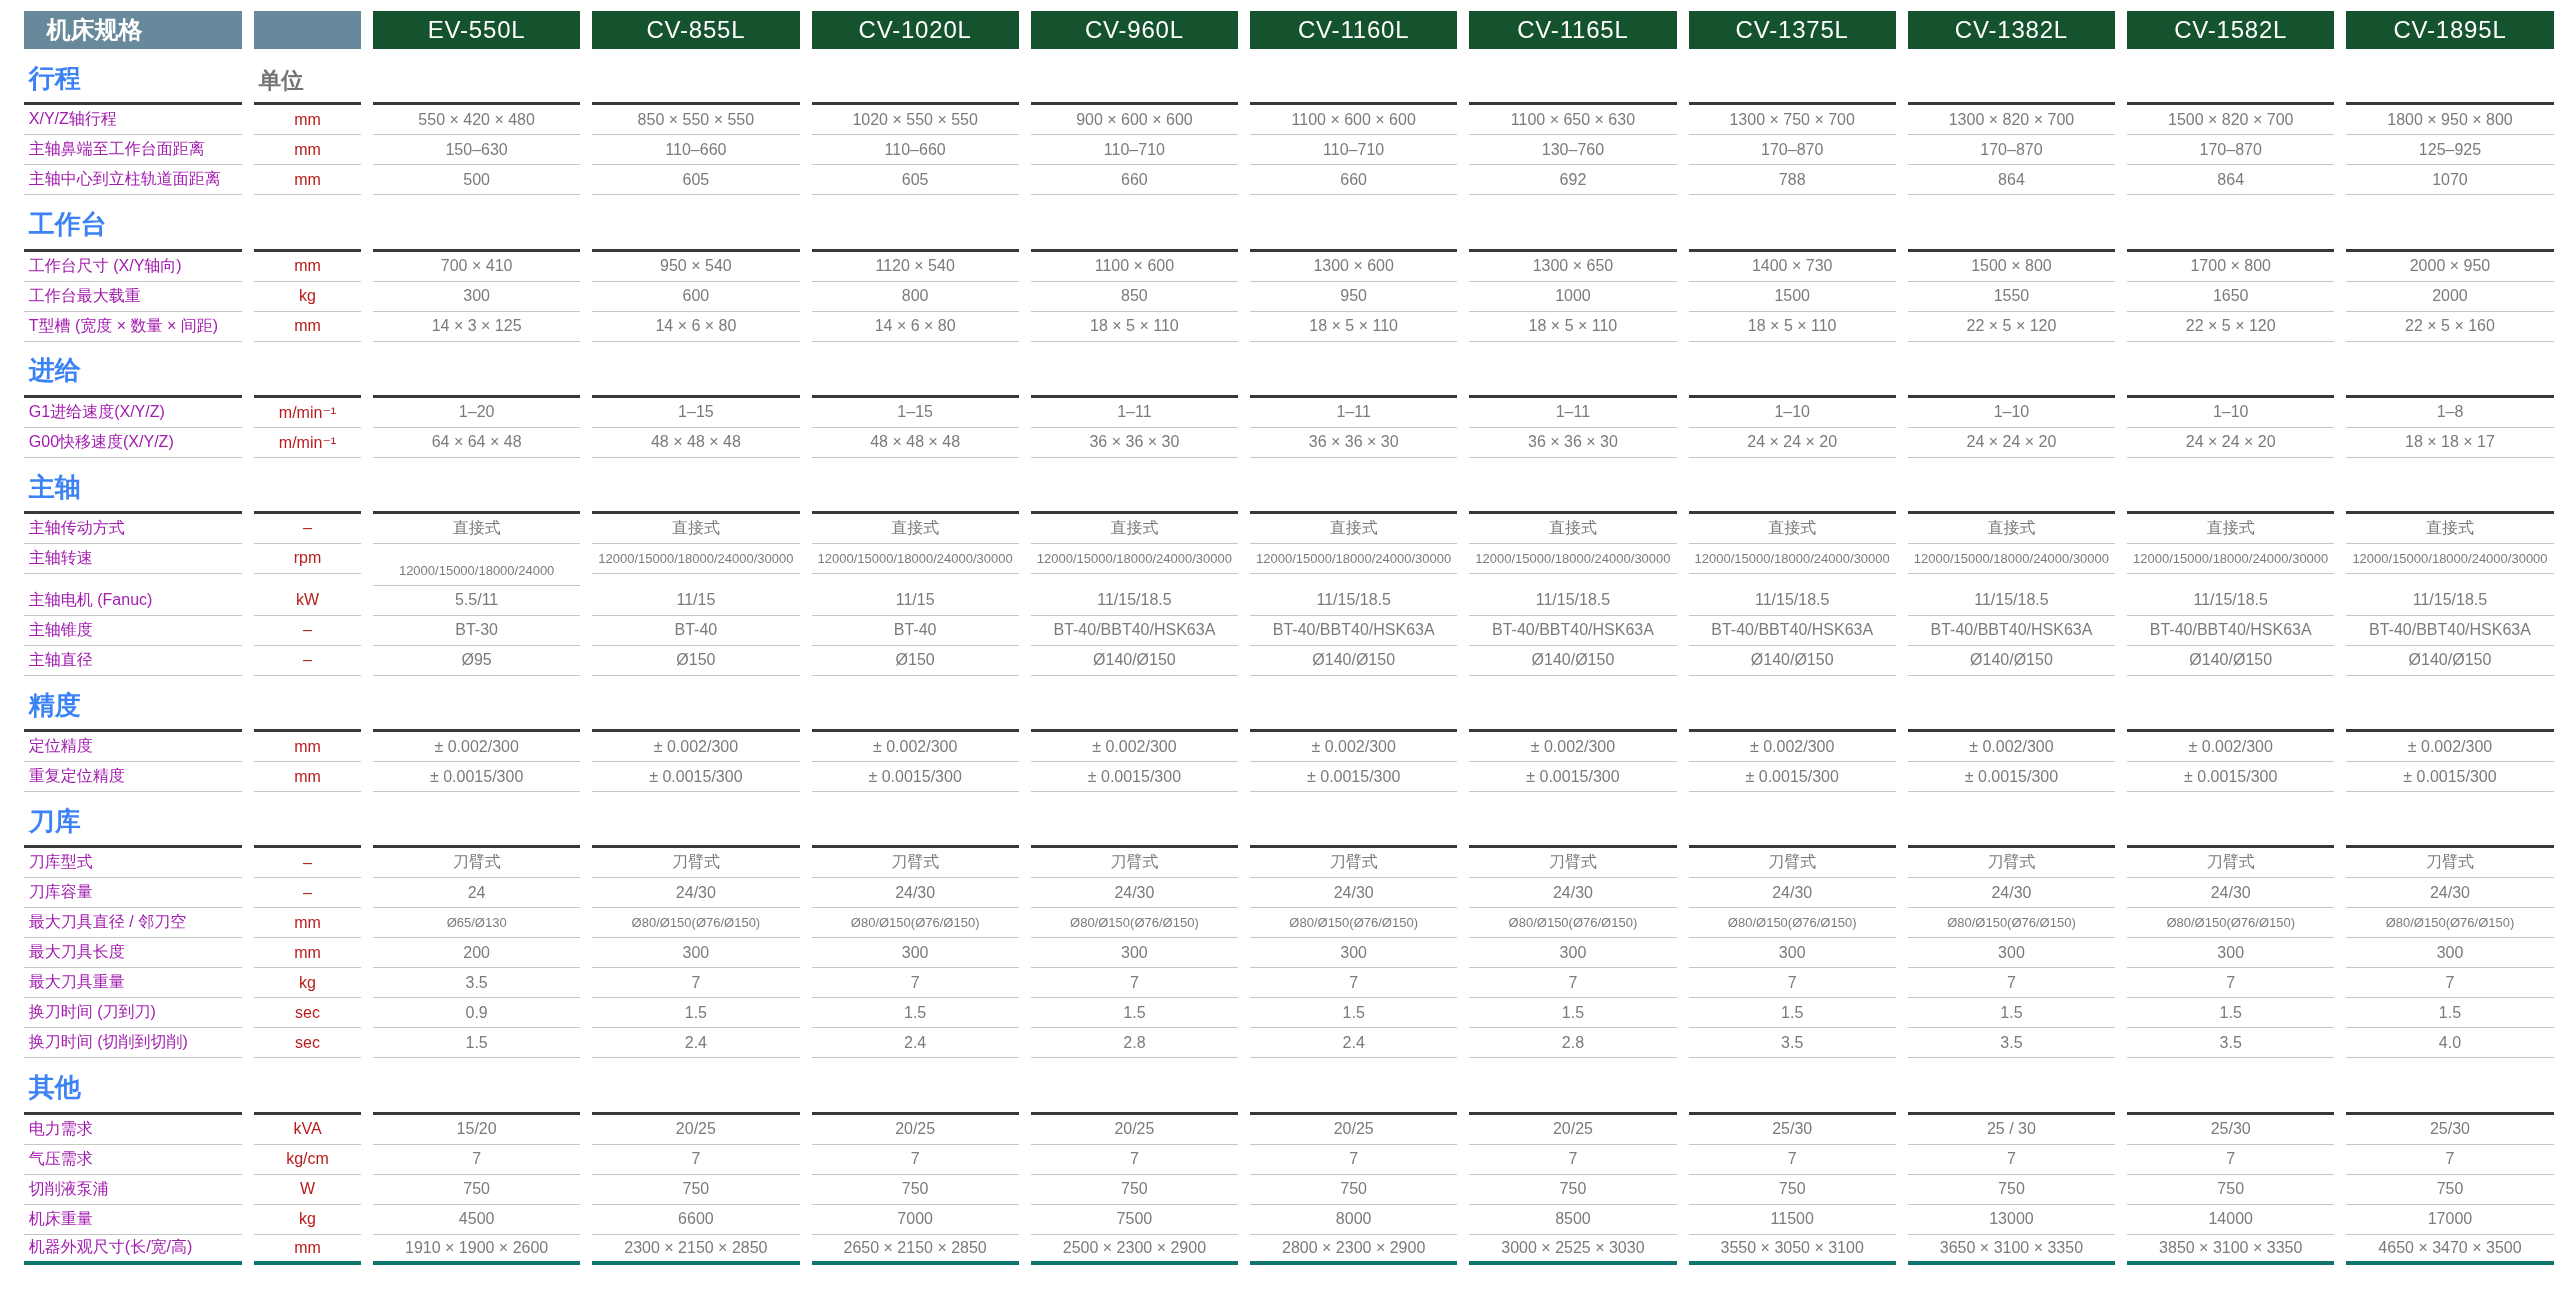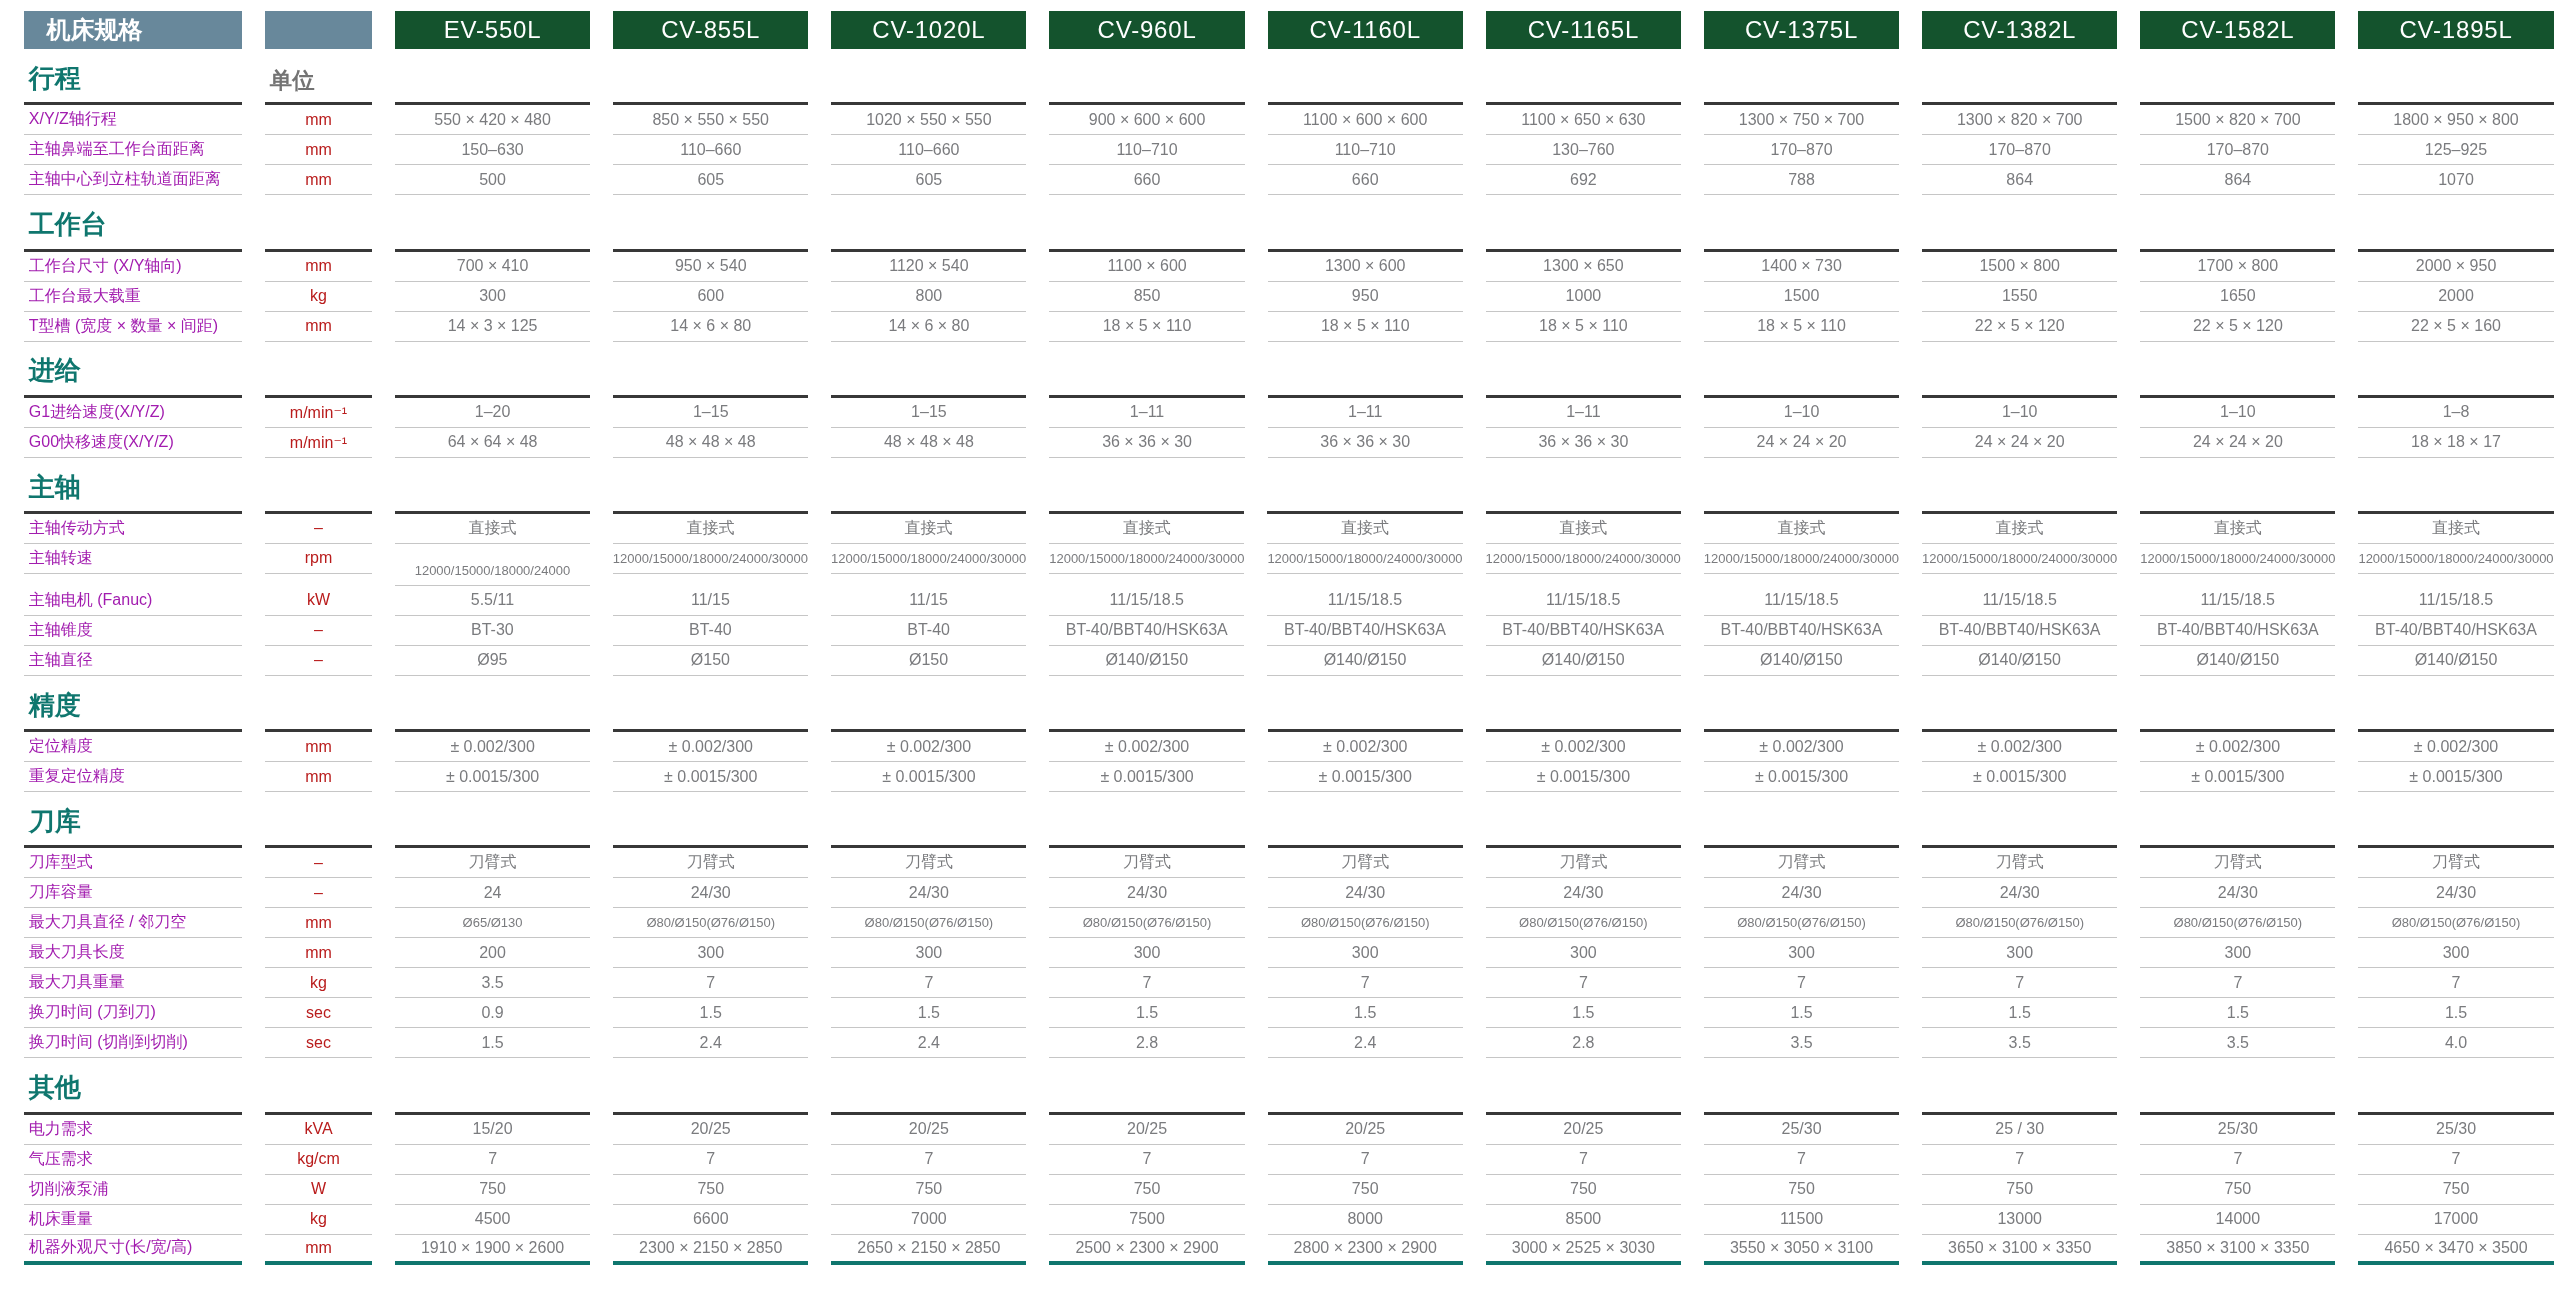--- a/index.html
+++ b/index.html
@@ -1,27 +1,27 @@
 <!DOCTYPE html>
 <html style="font-size:13px"><head>
 <meta charset="utf-8">
 <style>
   html,body{margin:0;padding:0;background:#ffffff;}
   body{width:2576px;height:1290px;font-family:"Liberation Sans","DejaVu Sans",sans-serif;}
   .wrap{padding:11.2px 22.4px 0 24px;}
-  .grid{display:grid;grid-template-columns:218px 107px repeat(10,1fr);column-gap:23px;}
+  .grid{display:grid;grid-template-columns:218px 107px repeat(10,1fr);column-gap:12px;}
   
   .header-row{height:38px;margin-bottom:6.4px;}
   .corner{background:#68889b;color:#ffffff;font-size:24px;font-weight:bold;display:flex;align-items:center;padding-left:22.4px;}
   .corner.blank{padding-left:0;}
   .model{background:#14532d;color:#ffffff;font-size:24px;display:flex;align-items:center;justify-content:center;letter-spacing:0.8px;}
   
   .section{margin-top:11.2px;}
   .tcell{height:45px;display:flex;align-items:flex-end;padding-bottom:6.4px;border-bottom:3.2px solid #383838;box-sizing:border-box;}
-  .tcell.title{font-size:26px;font-weight:bold;color:#0f766e;padding-left:4.8px;}
+  .tcell.title{font-size:26px;font-weight:bold;color:#3b82f6;padding-left:4.8px;}
   .tcell.unit-h{font-size:22.4px;font-weight:bold;color:#737373;justify-content:flex-start;padding-left:4.8px;}
   .cell{height:30px;display:flex;align-items:center;justify-content:center;font-size:16px;color:#7a7b7e;border-bottom:1.6px solid #c6c6c6;box-sizing:border-box;white-space:nowrap;}
   .cell.label{justify-content:flex-start;padding-left:4.8px;color:#a21caf;}
   .cell.unit{color:#b91c1c;}
   .cell.thick{border-bottom:4px solid #0f766e;}
 </style>
 </head>
 <body>
 
 <div class="wrap">

